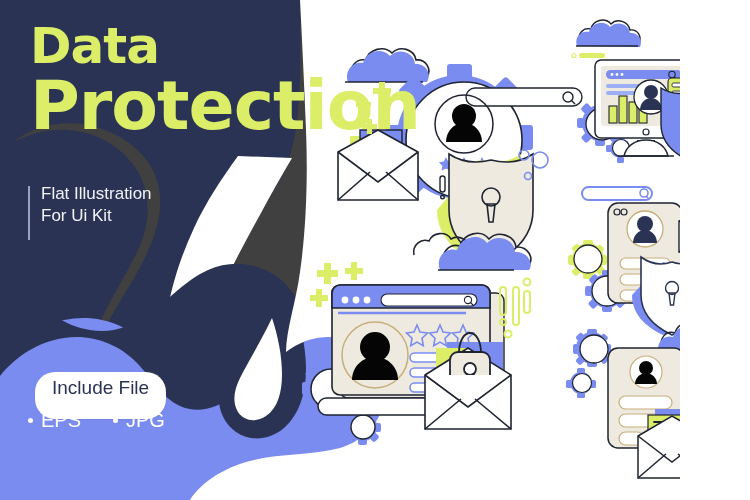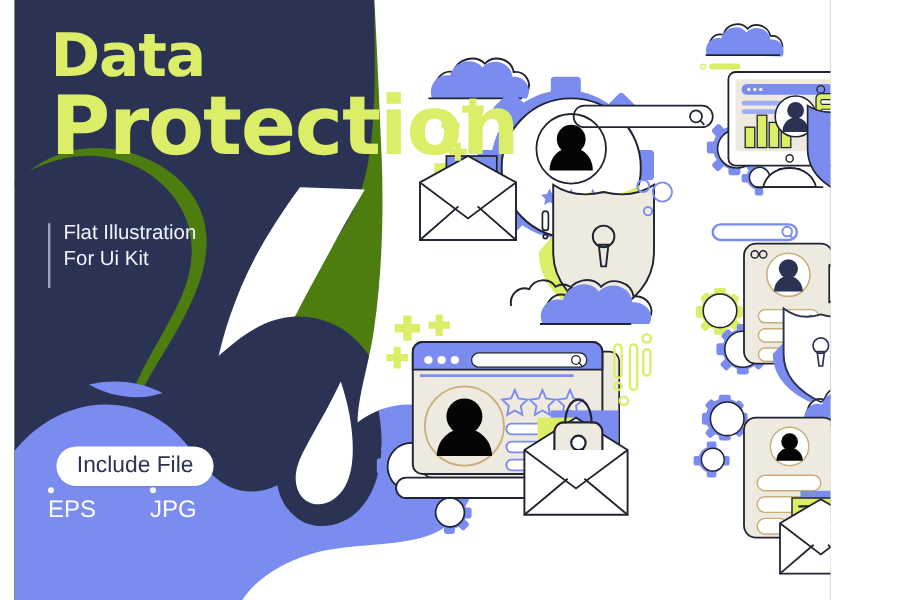--- a/index.html
+++ b/index.html
@@ -2,21 +2,21 @@
 <html><head>
 <meta charset="utf-8">
 <style>
   html,body{margin:0;padding:0;}
   body{
     width:750px;height:500px;overflow:hidden;
     background:#ffffff;
     font-family:"Liberation Sans","DejaVu Sans",sans-serif;
     position:relative;
   }
-  #stage{position:absolute;left:0;top:0;width:680px;height:500px;overflow:hidden;background:#4d7c0f;margin-left:12px;}
+  #stage{position:absolute;left:0;top:0;width:680px;height:500px;overflow:hidden;background:#404040;}
   svg.layer{position:absolute;left:0;top:0;width:750px;height:500px;}
 
   
   .txt-layer{position:absolute;left:0;top:0;width:750px;height:500px;pointer-events:none;}
   .title{
     position:absolute;left:30px;top:22px;width:270px;
     color:#DCEE68;
     font-family:"DejaVu Sans","Liberation Sans",sans-serif;
     font-weight:bold;
     font-size:50px;line-height:0.98;
@@ -28,29 +28,29 @@
     color:#F2F3F7;font-size:17px;line-height:1.28;font-weight:400;
   }
   .subbar{
     position:absolute;left:28px;top:186px;width:2px;height:54px;
     background:#9aa2bd;
   }
   .badge{
     position:absolute;left:35px;top:372px;
     background:#ffffff;color:#2B3355;
     border-radius:20px;
-    padding:5px 17px 6px 17px;
+    padding:5px 17px 20px 17px;
     font-size:19px;font-weight:400;
     box-shadow:0 1px 2px rgba(0,0,0,.07);
   }
   .filelist{position:absolute;left:28px;top:406px;width:190px;}
   .filelist .row{display:flex;}
   .filelist .cell{
     color:#ffffff;font-size:20px;line-height:1.42;
-    display:flex;align-items:flex-start;flex-direction:column;
+    display:flex;align-items:center;
   }
   .filelist .cell .dot{
     width:5px;height:5px;border-radius:50%;background:#fff;
     display:inline-block;margin-right:8px;
   }
   .filelist .c1{width:85px;}
 </style>
 </head>
 <body>
 

